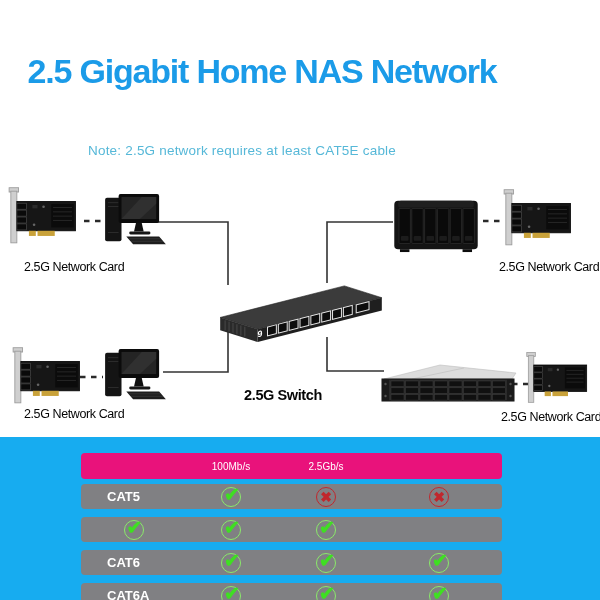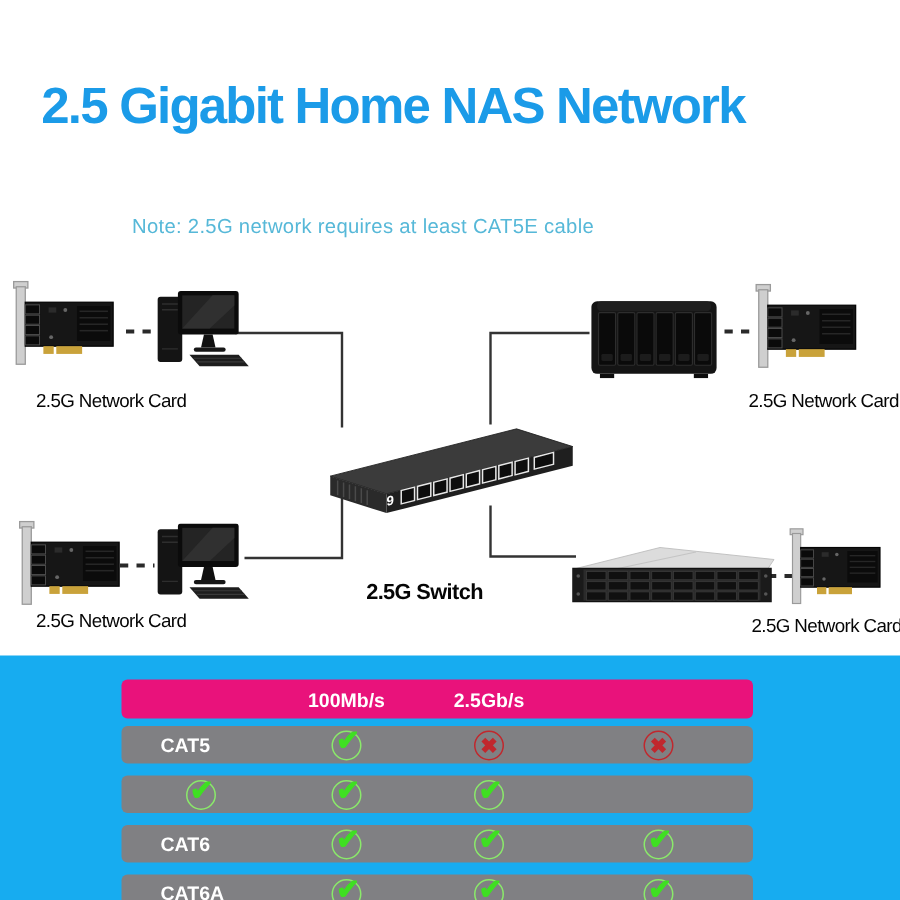--- a/index.html
+++ b/index.html
@@ -32,21 +32,21 @@
   .switch-label{position:absolute;left:223px;top:346px;width:120px;text-align:center;
              font-size:14.5px;font-weight:bold;letter-spacing:-.4px;color:#050505;margin-top:41px;}
 
   
   .panel{position:absolute;left:0;top:437px;width:600px;height:163px;background:var(--panel-blue);}
   .speed-table{position:absolute;left:81px;top:16px;width:421px;}
   .t-row{display:grid;grid-template-columns:105px 90px 100px 126px;align-items:center;
          border-radius:4px;}
   .t-head{height:26px;background:var(--header-pink);margin-bottom:5px;}
   .t-body{height:25px;background:var(--row-gray);margin-bottom:8px;}
-  .col-h{color:#fff;font-weight:bold;font-size:13px;text-align:center;}
+  .col-h{color:#fff;font-weight:normal;font-size:10px;text-align:center;}
   .row-label{color:#fff;font-weight:bold;font-size:13px;padding-left:26px;}
   .mark{width:20px;height:20px;border-radius:50%;display:flex;align-items:center;
         justify-content:center;margin:0 auto;overflow:visible;}
   .mark[data-mark="check"]{border:1.5px solid var(--check-ring);}
   .mark[data-mark="check"]::before{content:"\2714";color:var(--check-green);
         font-size:19px;font-weight:bold;line-height:1;margin-top:-5px;margin-left:2px;}
   .mark[data-mark="cross"]{border:1.5px solid var(--cross-red);}
   .mark[data-mark="cross"]::before{content:"\2716";color:var(--cross-red);
         font-size:14px;font-weight:bold;line-height:1;}
 </style>

